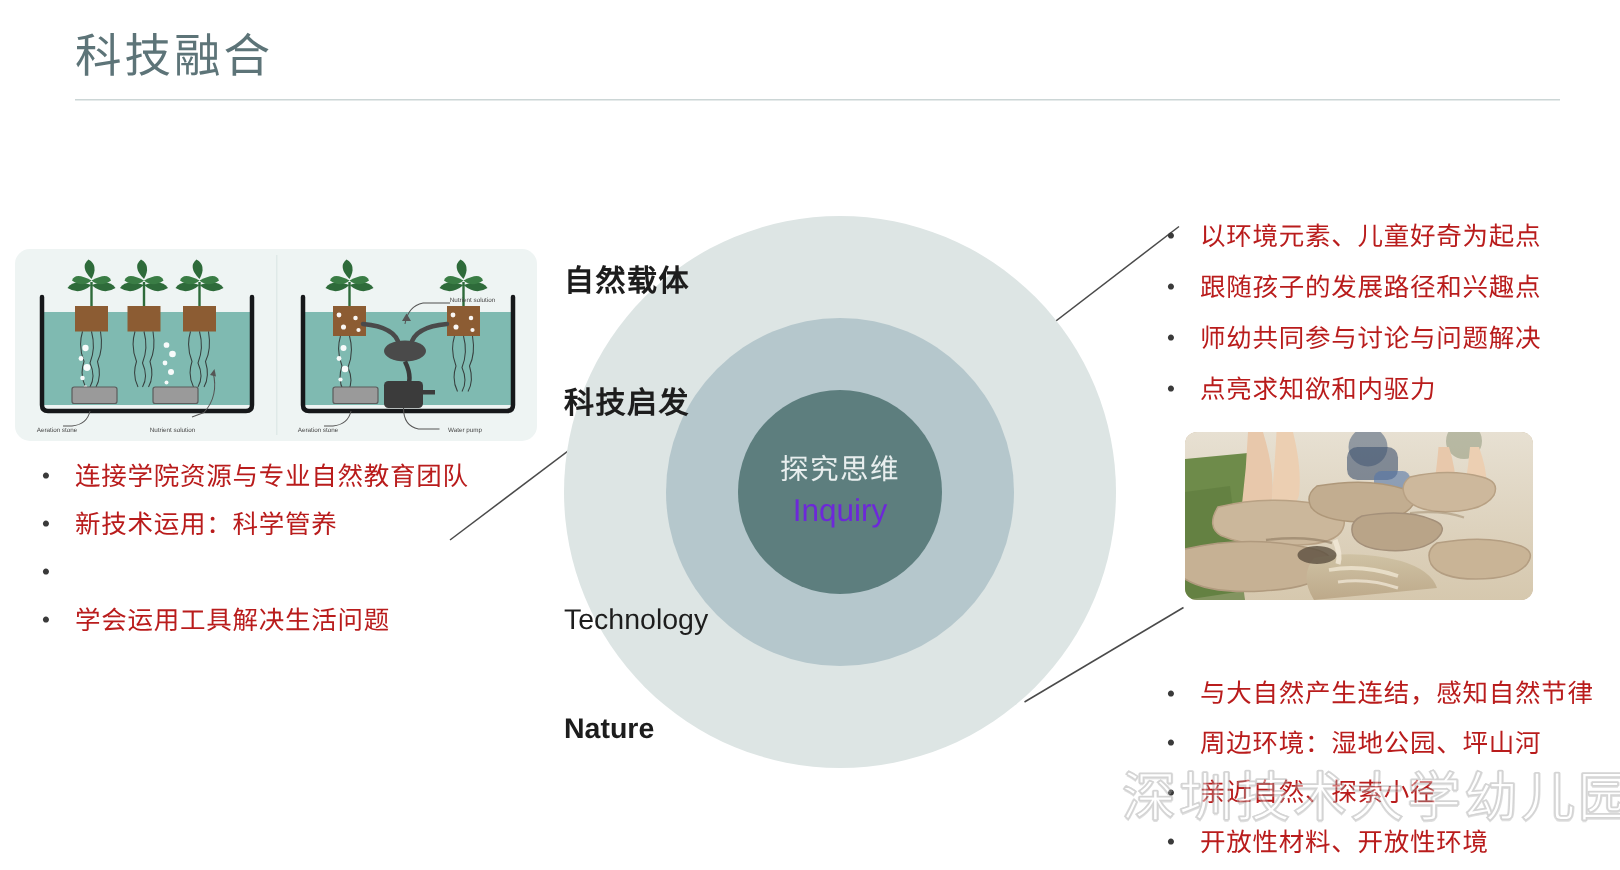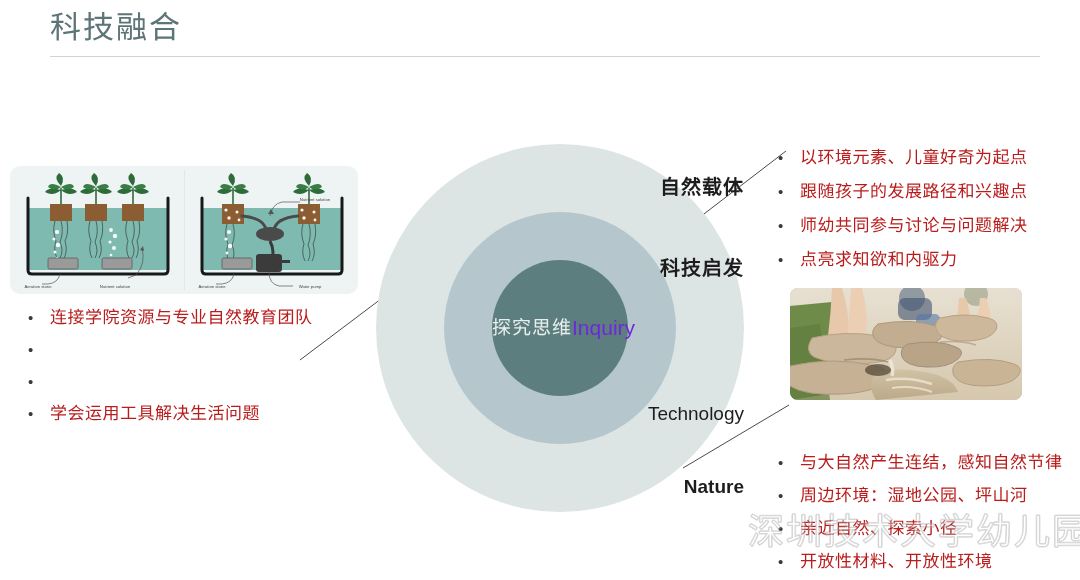--- a/index.html
+++ b/index.html
@@ -17,21 +17,21 @@
     width: 1080px;
     height: 580px;
     background: #ffffff;
     overflow: hidden;
   }
 
   
   #title-block {
     position: absolute;
     left: 50px;
-    top: 6px;
+    top: 16px;
     width: 990px;
     height: 56px;
     text-decoration: underline;
   }
   #page-title {
     position: absolute;
     left: 0;
     top: 0;
     font-size: 31px;
     line-height: 44px;
@@ -72,38 +72,39 @@
     background: #b5c7cc;
   }
   #ring-inner {
     left: 116px; top: 116px;
     width: 136px; height: 136px;
     background: #5d7e7e;
   }
   .ring-label {
     position: absolute;
     width: 368px;
-    text-align: right;
+    text-align: left;
     left: 0;
     color: #1d1d1d;
     white-space: nowrap;
   }
   #label-nature-cn { top: 27px;  font-size: 20px; font-weight: 700; letter-spacing: 1px; }
   #label-tech-cn   { top: 108px; font-size: 20px; font-weight: 700; letter-spacing: 1px; }
   #label-tech-en   { top: 259px; font-size: 19px; font-weight: 400; }
   #label-nature-en { top: 332px; font-size: 19px; font-weight: 700; }
   #inner-labels {
     position: absolute;
     left: 116px;
     top: 116px;
     width: 136px;
     height: 136px;
     display: flex;
-    flex-direction: row;
+    flex-direction: column;
     align-items: center;
+    justify-content: center;
   }
   #label-inquiry-cn {
     font-size: 19px;
     letter-spacing: 1px;
     color: #e8eeee;
     line-height: 26px;
     white-space: nowrap;
   }
   #label-inquiry-en {
     font-size: 21px;
@@ -430,20 +431,21 @@
     </div>
   </div>
 
   <div class="bullets" id="bullets-left">
     <div class="bullet-row">
       <span class="bullet-dot">•</span>
       <span class="bullet-text">连接学院资源与专业自然教育团队</span>
     </div>
     <div class="bullet-row">
       <span class="bullet-dot">•</span>
+      <span class="bullet-text">新技术运用：科学管养</span>
     </div>
     <div class="bullet-row">
       <span class="bullet-dot">•</span>
     </div>
     <div class="bullet-row">
       <span class="bullet-dot">•</span>
       <span class="bullet-text">学会运用工具解决生活问题</span>
     </div>
   </div>
 

